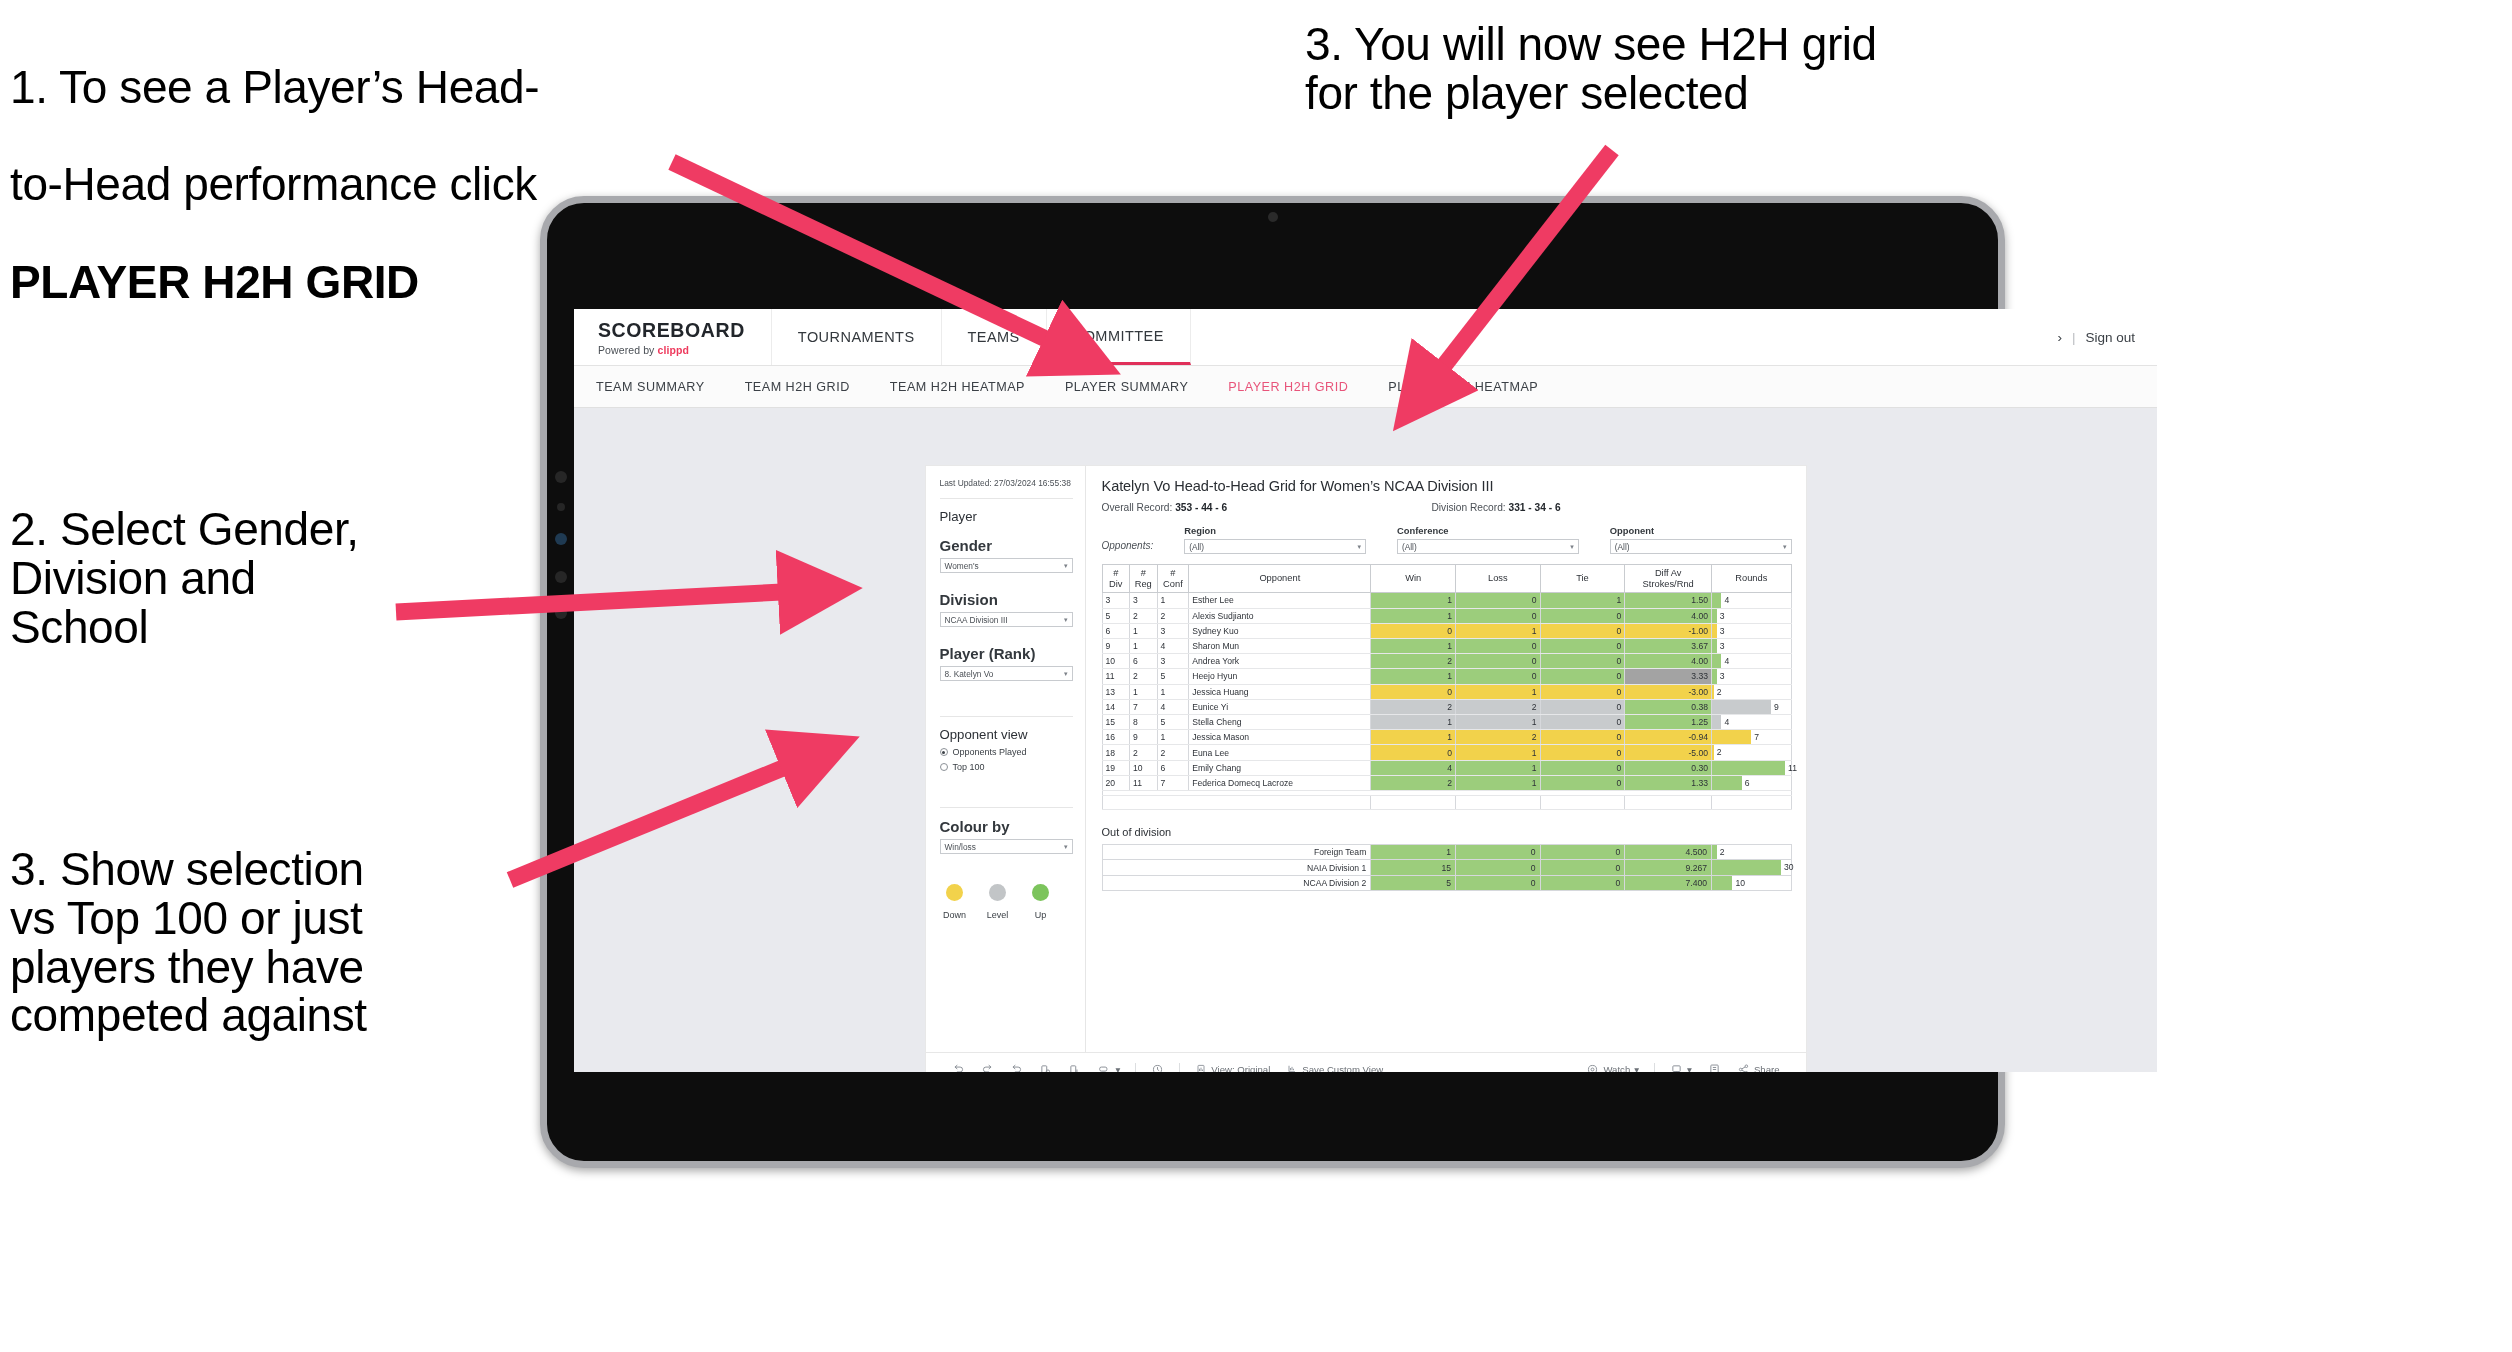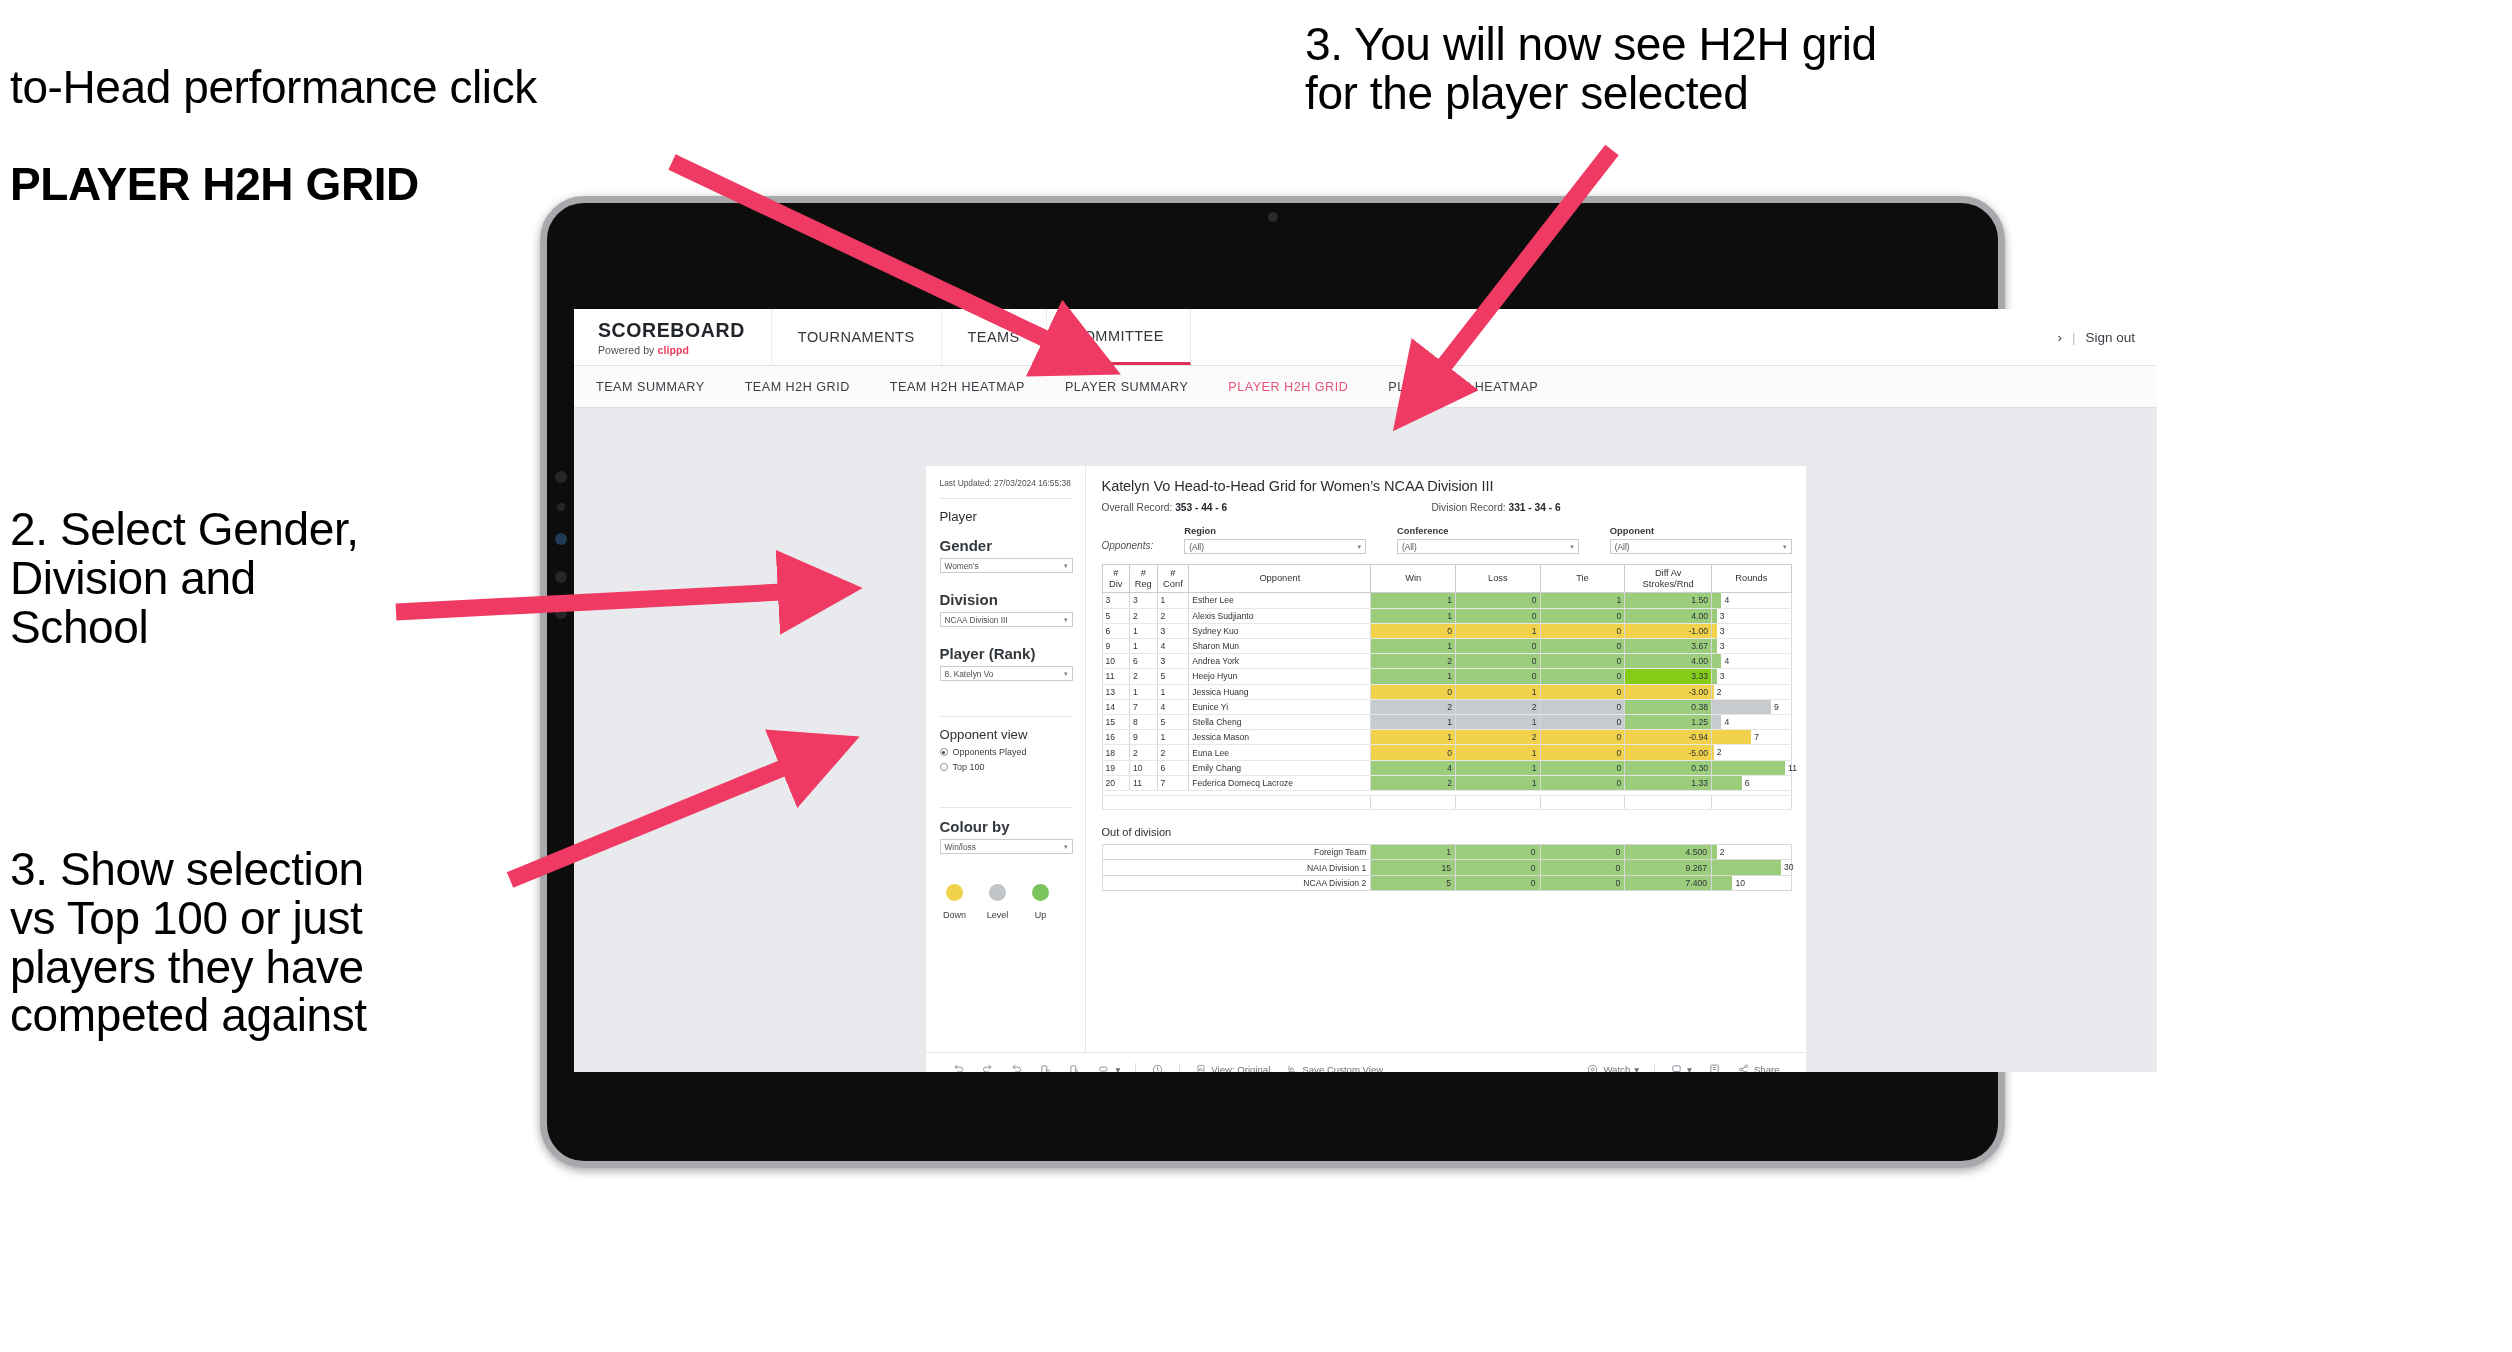--- a/index.html
+++ b/index.html
@@ -420,21 +420,21 @@
                       <td class="bar-cell"><span class="bar" style="width:12%;background:#9ccd7c"></span><span class="bv" style="margin-left:12%">4</span></td>
                     </tr>
                     <tr>
                       <td class="num">11</td>
                       <td class="num">2</td>
                       <td class="num">5</td>
                       <td class="nm">Heejo Hyun</td>
                       <td class="val" style="background:#9ccd7c">1</td>
                       <td class="val" style="background:#9ccd7c">0</td>
                       <td class="val" style="background:#9ccd7c">0</td>
-                      <td class="val" style="background:#84cc16">3.33</td>
+                      <td class="val" style="background:#a3a3a3">3.33</td>
                       <td class="bar-cell"><span class="bar" style="width:6%;background:#9ccd7c"></span><span class="bv" style="margin-left:6%">3</span></td>
                     </tr>
                     <tr>
                       <td class="num">13</td>
                       <td class="num">1</td>
                       <td class="num">1</td>
                       <td class="nm">Jessica Huang</td>
                       <td class="val" style="background:#f2d24b">0</td>
                       <td class="val" style="background:#f2d24b">1</td>
                       <td class="val" style="background:#f2d24b">0</td>
@@ -664,20 +664,21 @@
         <path d="M0,0 L5,2.5 L0,5 z" fill="#ef3b63"></path>
       </marker>
     </defs>
     <line x1="672" y1="162" x2="1084" y2="357" stroke="#ef3b63" stroke-width="17" marker-end="url(#ah)"></line>
     <line x1="1612" y1="150" x2="1418" y2="399" stroke="#ef3b63" stroke-width="17" marker-end="url(#ah)"></line>
     <line x1="396" y1="612" x2="822" y2="590" stroke="#ef3b63" stroke-width="17" marker-end="url(#ah)"></line>
     <line x1="510" y1="880" x2="822" y2="752" stroke="#ef3b63" stroke-width="17" marker-end="url(#ah)"></line>
   </svg>
 
   <div class="anno" id="anno-1">
+    <div>1. To see a Player’s Head-</div>
     <div>to-Head performance click</div>
     <div style="font-weight:700">PLAYER H2H GRID</div>
   </div>
   <div class="anno" id="anno-2">2. Select Gender,
 Division and
 School</div>
   <div class="anno" id="anno-3">3. Show selection
 vs Top 100 or just
 players they have
 competed against</div>

